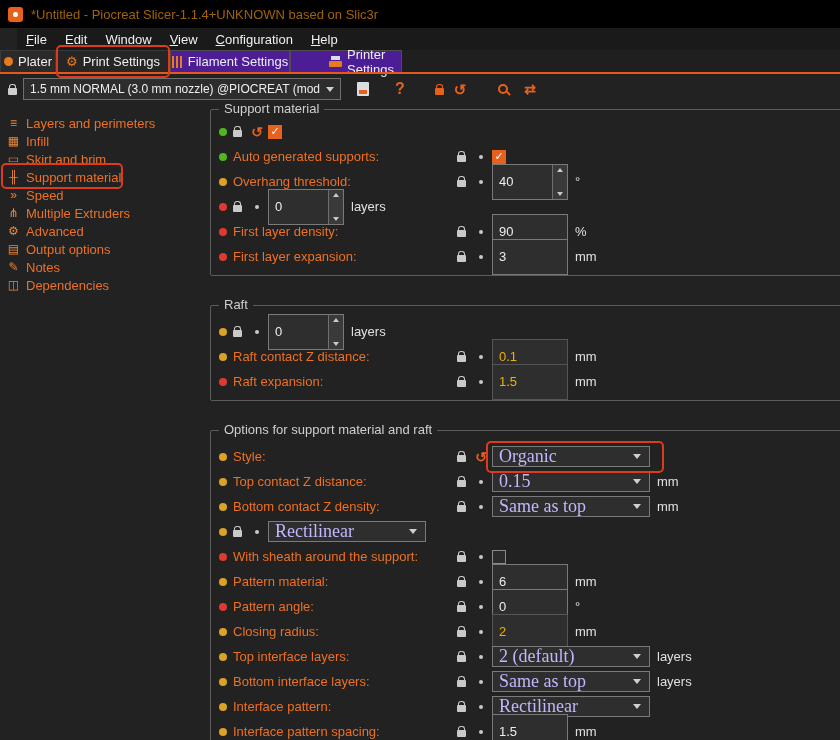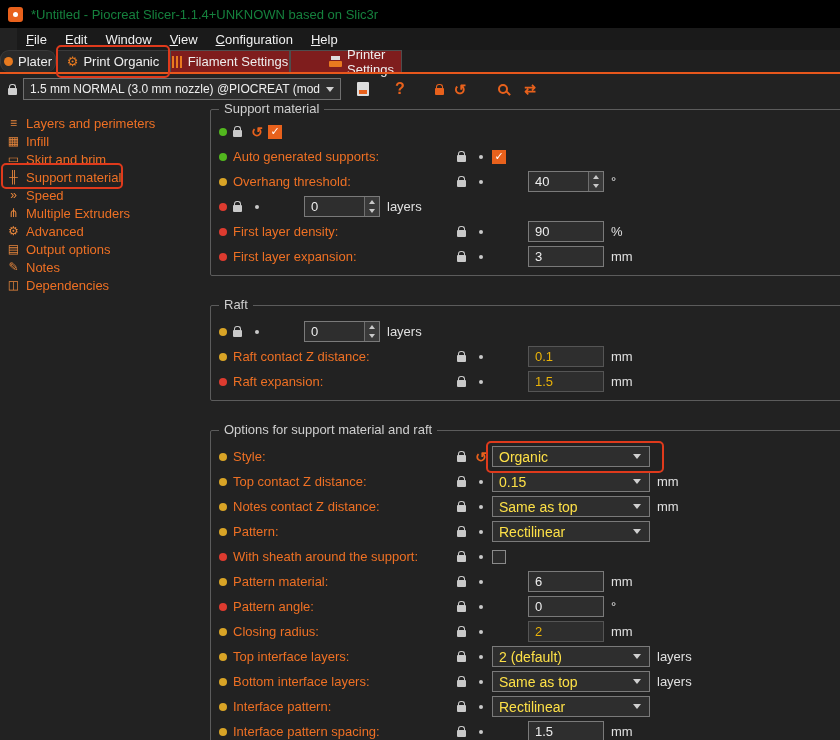--- a/index.html
+++ b/index.html
@@ -8,38 +8,38 @@
     position: relative;
     background: #222222;
     overflow: hidden;
     font-family: "Liberation Sans", sans-serif;
     font-size: 13px;
     color: #e6e6e6;
   }
 
   
   #titlebar { position:absolute; left:0; top:0; width:100%; height:28px;
-    background:#000; display:flex; align-items:center; padding:0 8px; color:#15803d; }
+    background:#000; display:flex; align-items:center; padding:0 8px; color:#a16207; }
   .app-ic { width:15px; height:15px; border-radius:3px; background:#e8611c;
     margin-right:8px; position:relative; flex:none; }
   .app-ic::after { content:""; position:absolute; left:5px; top:5px; width:5px; height:5px;
     border-radius:50%; background:#fff; }
 
   
   #menubar { position:absolute; left:17px; top:28px; width:100%; height:22px;
     background:#1a1a1a; display:flex; align-items:center; }
   .menu-item { display:inline-block; padding:2px 9px; color:#f0f0f0; cursor:default; }
   .menu-item::first-letter { text-decoration: underline; }
 
   
   #tabbar { position:absolute; left:0; top:50px; width:100%; height:22px;
     background:#1f1f1f; display:flex; }
   .tab { display:flex; align-items:center; justify-content:center; gap:5px;
-    color:#eee; background:#7f1d1d; border:1px solid #4e4e4e; border-bottom:none; flex:none; }
-  .tab.dark { background:#2a2a2a; border-color:#3a3a3a;border-radius:9px; }
+    color:#eee; background:#4c1d95; border:1px solid #4e4e4e; border-bottom:none; flex:none; }
+  .tab.dark { background:#2a2a2a; border-color:#3a3a3a; }
   .tab.selected { background:#262626; border-color:#3a3a3a; }
   .t1{width:56px;} .t2{width:114px;} .t3{width:120px;} .t4{width:112px;padding-left:38px;}
   .plater-ic { width:9px; height:9px; border-radius:50%; background:#e87a1f; flex:none; }
   .tab-gear { color:#e87a1f; font-size:13px; line-height:1; }
   .filament-ic { width:11px; height:12px; flex:none;
     background: repeating-linear-gradient(90deg,#e87a1f 0 2px, transparent 2px 4px); }
   .printer-ic { position:relative; width:13px; height:11px; flex:none; }
   .printer-ic::before { content:""; position:absolute; top:0; left:2px; right:2px; height:4px; background:#ddd; }
   .printer-ic::after { content:""; position:absolute; bottom:0; left:0; right:0; height:6px; background:#e87a1f; border-radius:1px; }
 
@@ -95,35 +95,35 @@
   .ind { width:14px; flex:none; display:flex; align-items:center; justify-content:center; margin-right:4px; }
   .ind.dotted::after { content:""; width:4px; height:4px; border-radius:50%; background:#c9c9c9; }
   .ind.undo { color:#e8611c; font-size:14px; font-weight:bold; line-height:1; }
 
   .checkbox { width:14px; height:14px; border:1px solid #8a8a8a; background:#2b2b2b; flex:none; }
   .checkbox.checked { background:#e8611c; border-color:#e8611c; display:flex;
     align-items:center; justify-content:center; color:#fff; font-size:11px; }
   .checkbox.checked::after { content:"\2713"; }
 
   .field { position:relative; width:76px; height:21px; background:#2e2e2e;
-    border:1px solid #7a7a7a; display:flex; align-items:center; padding:2px 6px; flex:none;margin-left:36px; }
+    border:1px solid #7a7a7a; display:flex; align-items:center; padding:17px 6px; flex:none; }
   .field .val { color:#ededed; font-size:13px; overflow:hidden; white-space:nowrap; flex:1; }
   .field.disabled { border-color:#555; }
   .field.disabled .val { color:#eab308; }
   .spinner { position:absolute; right:0; top:0; bottom:0; width:15px; background:#3a3a3a;
     border-left:1px solid #6e6e6e; display:flex; flex-direction:column; }
   .spinner i { flex:1; position:relative; display:block; }
   .spinner i.up::after { content:""; position:absolute; left:4px; top:3px;
     border-left:3px solid transparent; border-right:3px solid transparent; border-bottom:4px solid #c9c9c9; }
   .spinner i.dn::after { content:""; position:absolute; left:4px; bottom:3px;
     border-left:3px solid transparent; border-right:3px solid transparent; border-top:4px solid #c9c9c9; }
 
   .combo { position:relative; width:158px; height:21px; background:#2e2e2e;
     border:1px solid #7a7a7a; display:flex; align-items:center; padding:0 8px 0 6px; flex:none; }
-  .combo .val { color:#fde047; font-size:14px; flex:1; overflow:hidden; white-space:nowrap; }
+  .combo .val { color:#c4b5fd; font-size:18px; flex:1; overflow:hidden; white-space:nowrap;font-family:Liberation Serif, serif; }
   .combo .chev { margin-left:4px; }
 
   .unit { margin-left:7px; color:#e0e0e0; flex:none; }
 
   
   .anno { position:absolute; border:2px solid #df3a1c; border-radius:5px; pointer-events:none; }
 </style>
 </head>
 <body>
 
@@ -141,21 +141,21 @@
   <span class="menu-item">Help</span>
 </div>
 
 <div id="tabbar">
   <div class="tab dark t1">
     <span class="plater-ic"></span>
     <span>Plater</span>
   </div>
   <div class="tab selected t2">
     <span class="tab-gear">⚙</span>
-    <span>Print Organic</span>
+    <span>Print Settings</span>
   </div>
   <div class="tab t3">
     <span class="filament-ic"></span>
     <span>Filament Settings</span>
   </div>
   <div class="tab t4">
     <span class="printer-ic"></span>
     <span>Printer Settings</span>
   </div>
 </div>
@@ -340,32 +340,31 @@
     <span class="lockshape"></span>
     <span class="ind dotted"></span>
     <span class="combo">
       <span class="val">0.15</span>
       <span class="chev"></span>
     </span>
     <span class="unit">mm</span>
   </div>
   <div class="row">
     <span class="bullet yellow"></span>
-    <span class="lbl">Notes contact Z distance:</span>
+    <span class="lbl">Bottom contact Z density:</span>
     <span class="lockshape"></span>
     <span class="ind dotted"></span>
     <span class="combo">
       <span class="val">Same as top</span>
       <span class="chev"></span>
     </span>
     <span class="unit">mm</span>
   </div>
   <div class="row">
     <span class="bullet yellow"></span>
-    <span class="lbl">Pattern:</span>
     <span class="lockshape"></span>
     <span class="ind dotted"></span>
     <span class="combo">
       <span class="val">Rectilinear</span>
       <span class="chev"></span>
     </span>
   </div>
   <div class="row">
     <span class="bullet red"></span>
     <span class="lbl">With sheath around the support:</span>

